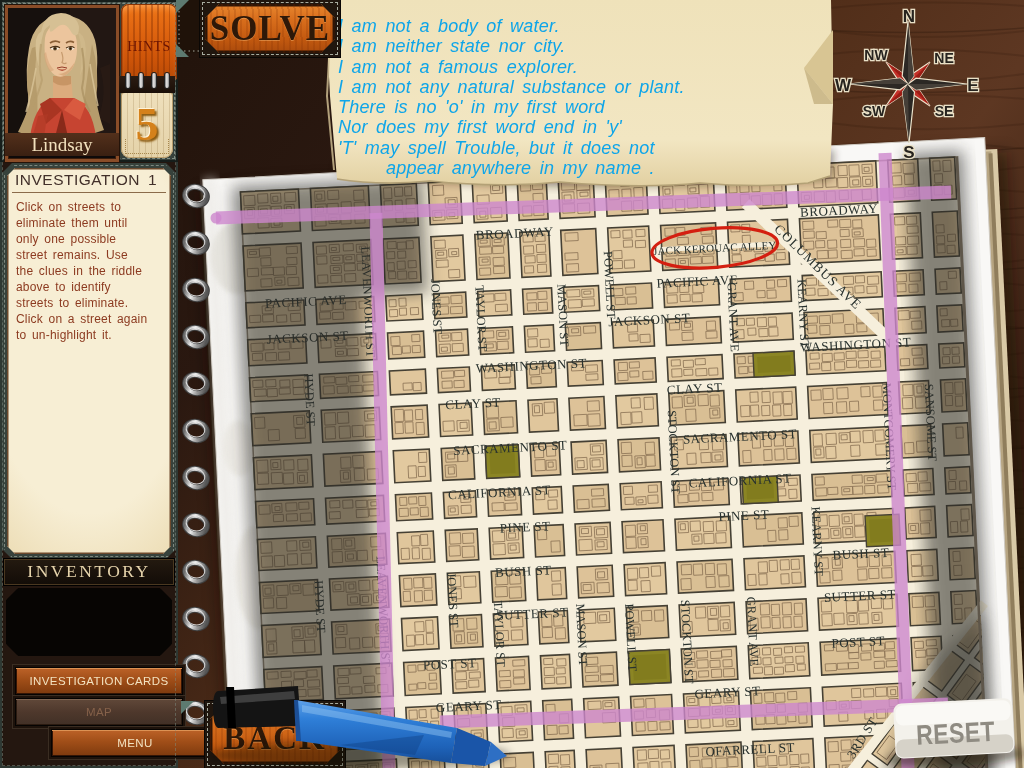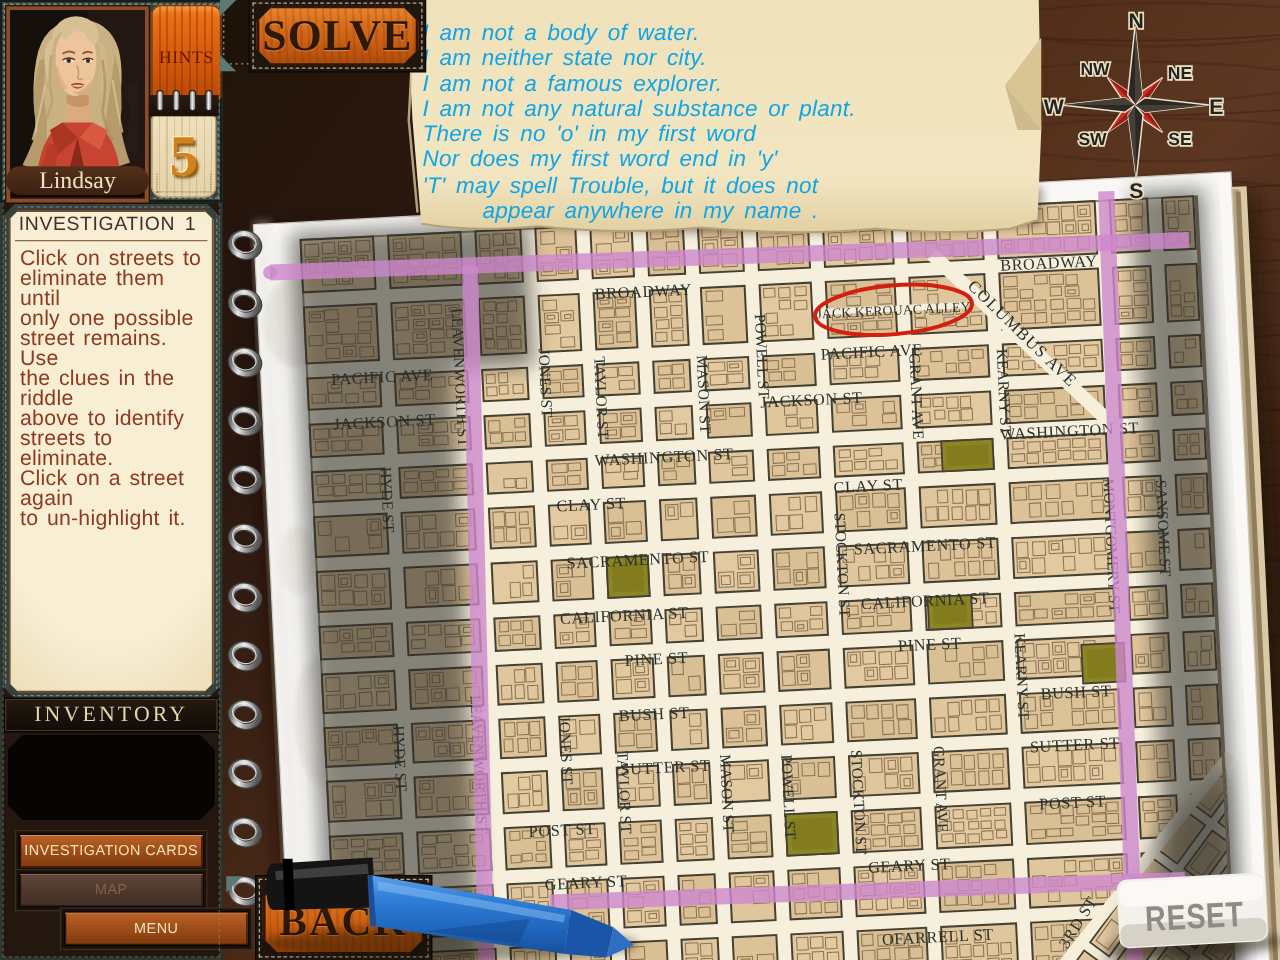--- a/index.html
+++ b/index.html
@@ -10,21 +10,21 @@
 
 #sidebar{left:0;top:0;width:178px;height:768px;background:#241710;z-index:20;box-shadow:inset 0 0 0 2px #2e3833;}
 #sidebar .frame{position:absolute;left:2px;top:2px;right:2px;bottom:2px;border:1px dashed #7f8d82;opacity:.5;pointer-events:none;z-index:5;}
 #topplaque{left:0;top:0;width:178px;height:162px;background:#37423c;
   box-shadow:inset 0 0 0 2px #161e1b;}
 #topplaque .stitch{position:absolute;left:3px;top:3px;right:3px;bottom:3px;
   border:1px dashed #97a59a;opacity:.75;}
 #portrait{left:5px;top:5px;width:108px;height:151px;background:#0e0a0a;
   border:3px solid #8a4d28;box-shadow:0 0 0 1px #241309, inset 0 0 0 1px #3a1d0c;}
 #namebar{left:5px;top:133px;width:114px;height:23px;background:linear-gradient(180deg,#53301b,#3a2012);
-  color:#f2e0bd;font-family:"Liberation Serif",serif;font-size:19px;text-align:center;line-height:23px;border-radius:11px;}
+  color:#f2e0bd;font-family:"Liberation Serif",serif;font-size:19px;text-align:center;line-height:23px;}
 #hints{left:121px;top:4px;width:52px;height:152px;}
 #hintstop{left:0;top:0;width:56px;height:76px;background:linear-gradient(180deg,#ef7517,#cf5509 70%,#b84a06);
   border-radius:8px 8px 3px 3px;box-shadow:inset 0 0 0 1px #8a3404, inset 0 6px 8px -4px #ffb268;}
 #hintstop .pins{position:absolute;left:0;right:0;top:0;bottom:0;
   background:repeating-linear-gradient(90deg,rgba(120,40,0,.35) 0 1.5px,transparent 1.5px 6px);border-radius:8px 8px 3px 3px;}
 #hintstop span{position:absolute;left:0;right:0;top:35px;text-align:center;
   font-family:"Liberation Serif",serif;font-size:14px;color:#6d1402;letter-spacing:.5px;}
 #hintrings{left:-2px;top:72px;width:56px;height:17px;background:linear-gradient(180deg,#2c1c12,#1a0f08);z-index:3;}
 #hintpad{left:0;top:88px;width:52px;height:66px;background:linear-gradient(180deg,#efe0bc,#e4d2a8);
   border-radius:4px 4px 9px 9px;box-shadow:inset 0 0 0 1px #b99e6e;}
@@ -39,30 +39,30 @@
 #invest .stitch{position:absolute;left:2px;top:2px;right:2px;bottom:2px;border:1px dashed #9aa79c;opacity:.7;
   clip-path:polygon(9px 0,162px 0,172px 10px,172px 384px,162px 394px,9px 394px,0 384px,0 9px);}
 #invest .inner{position:absolute;left:5px;top:5px;right:5px;bottom:5px;
   background:radial-gradient(120% 90% at 50% 40%,#f7eed4 55%,#ecdcb4 80%,#ddc69a 100%);
   box-shadow:inset 0 0 0 1.5px #6d492c;
   clip-path:polygon(8px 0,156px 0,164px 8px,164px 378px,156px 386px,8px 386px,0 378px,0 8px);}
 #invhead{position:absolute;left:8px;top:3px;width:150px;font-size:15.5px;color:#42302a;letter-spacing:.5px;}
 #invhead b{font-weight:normal;margin-top:20px;}
 #invhead .n{position:absolute;right:8px;top:0;}
 #invrule{position:absolute;left:5px;top:24px;width:154px;border-top:1.5px solid #8a6b4a;}
-#invbody{position:absolute;left:9px;top:31px;width:152px;font-size:17px;line-height:16px;
+#invbody{position:absolute;left:9px;top:31px;width:152px;font-size:12px;line-height:16px;
   color:#8c3a20;letter-spacing:.2px;word-spacing:2px;}
 
 #invbar{left:4px;top:559px;width:170px;height:26px;background:linear-gradient(180deg,#241a10,#120c07);
   box-shadow:0 0 0 1px #000,inset 0 0 0 1px #4a3820;}
 #invbar span{display:block;text-align:center;font-family:"Liberation Serif",serif;font-size:17.5px;
   letter-spacing:2.5px;color:#e5d3ab;line-height:25px;}
 #invbox{left:6px;top:588px;width:166px;height:68px;background:#070503;
   box-shadow:0 0 0 1px #382718;clip-path:polygon(12px 0,154px 0,166px 12px,166px 56px,154px 68px,12px 68px,0 56px,0 12px);}
-.sbtn{left:16px;width:146px;height:26px;color:#f3e2c0;font-size:11.5px;text-align:center;
+.sbtn{left:16px;width:166px;height:26px;color:#f3e2c0;font-size:11.5px;text-align:center;
   letter-spacing:.4px;background:linear-gradient(180deg,#bc6228 0%,#a04e18 45%,#7e3a0e 100%);
   box-shadow:0 0 0 1px #050302, inset 0 1px 0 #dc9254, inset 0 0 0 1px #341505, 0 0 0 3px #1d120b, 0 0 0 4px #3a2d22;
   line-height:26px;}
 #btnmap{background:linear-gradient(180deg,#604839 0%,#4e382c 50%,#413026 100%);color:#85614a;
   box-shadow:0 0 0 1px #050302, inset 0 1px 0 #7e6452, inset 0 0 0 1px #2a1a10, 0 0 0 3px #1d120b, 0 0 0 4px #3a2d22;}
 
 .plaque{background:#20160e;box-shadow:0 0 0 1px #0a0705;z-index:30;margin-left:24px;}
 .plaque .stitch{position:absolute;left:2px;top:2px;right:2px;bottom:2px;border:1px dashed #cbd2c4;opacity:.8;}
 .obtn{position:absolute;left:5px;top:4px;right:5px;bottom:4px;
   background:linear-gradient(180deg,#e8872f 0%,#d96f1d 30%,#c45a10 70%,#a94a0c 100%);

